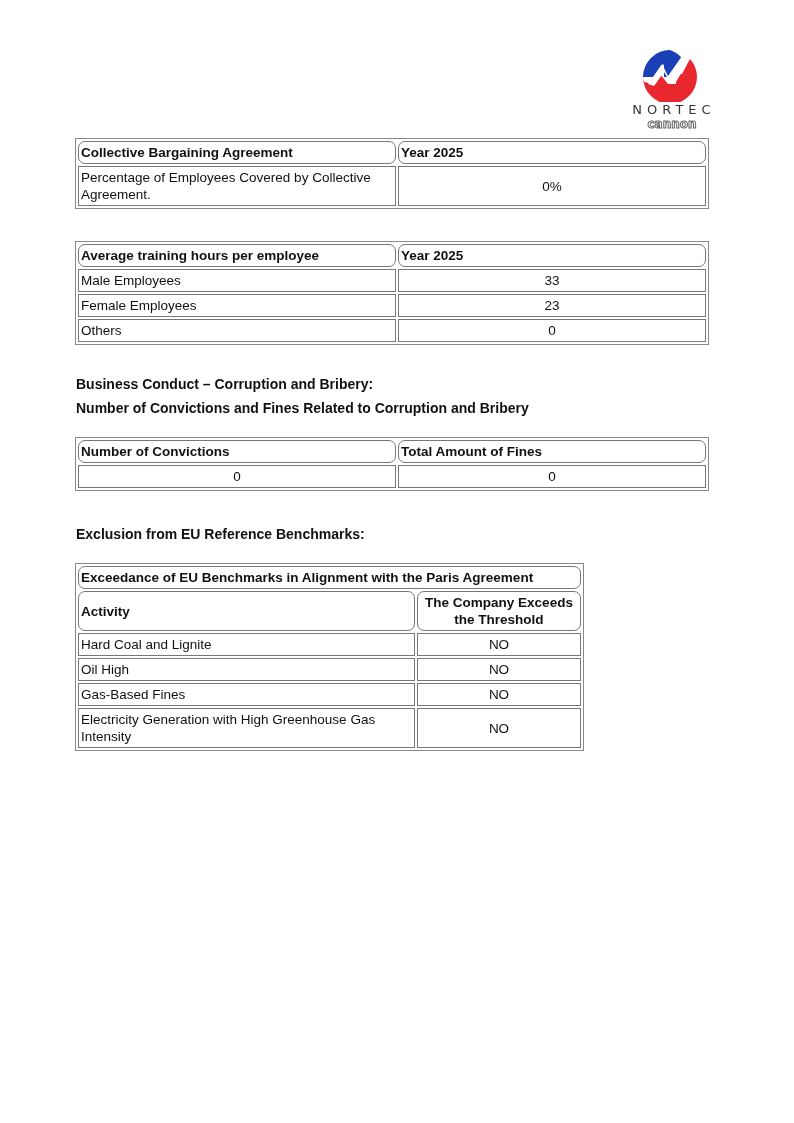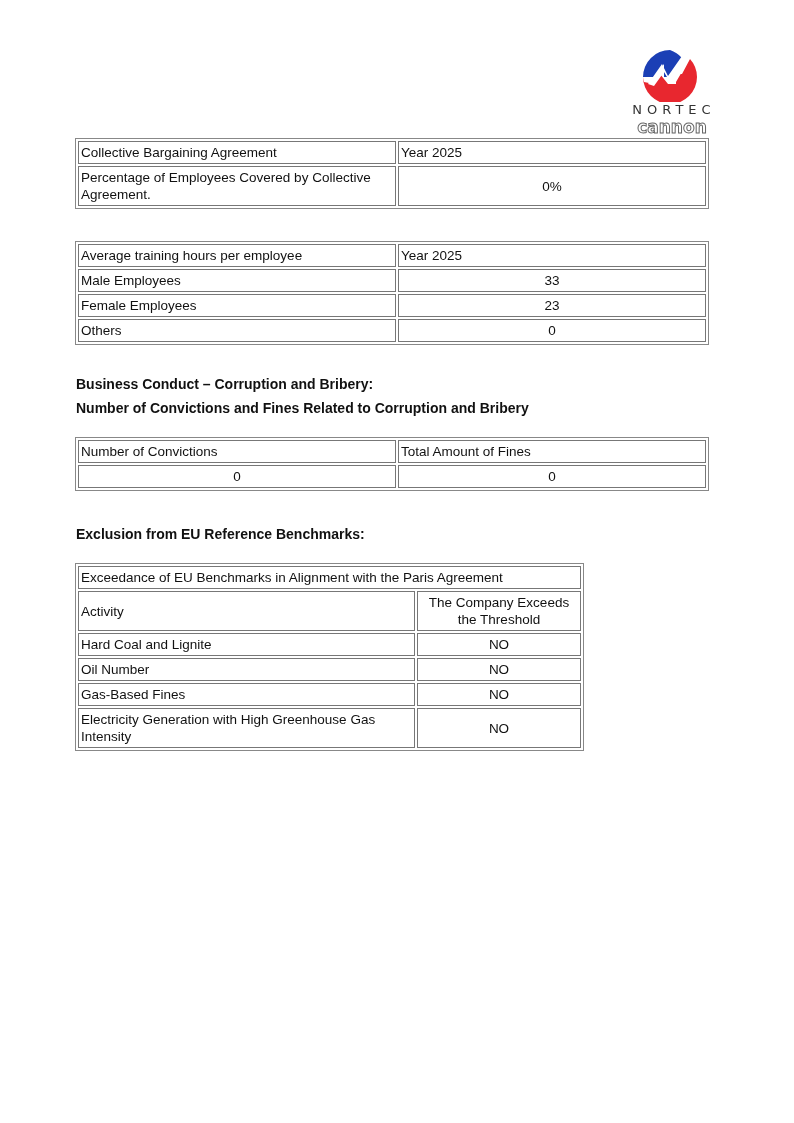--- a/index.html
+++ b/index.html
@@ -3,26 +3,26 @@
 <meta charset="utf-8">
 <style>
   html, body { margin:0; padding:0; background:#ffffff; }
   body { width:794px; height:1123px; position:relative; overflow:hidden;
          font-family:"Liberation Sans", sans-serif; color:#111; }
   .logo { position:absolute; left:624px; top:46px; width:92px; height:88px; }
   .logo svg { display:block; }
   .logo-text { position:absolute; left:0; top:56px; width:92px; text-align:center;
                font-family:"DejaVu Sans", sans-serif; font-size:13px; letter-spacing:5px; color:#333; padding-left:4px; }
   .logo-sub { position:absolute; left:4px; top:71px; width:88px; text-align:center;
-              font-family:"DejaVu Sans", sans-serif; font-size:17px; font-weight:bold; color:#fff;
+              font-family:"DejaVu Sans", sans-serif; font-size:12px; font-weight:bold; color:#fff;
               -webkit-text-stroke:1px #666; letter-spacing:0px; }
 
   table.t { position:absolute; border:1px solid #888; border-spacing:2px; border-collapse:separate; font-size:13.5px; }
   table.t td { border:1px solid #777; padding:2px 2px; vertical-align:middle; line-height:17px; }
-  .hd { font-weight:normal; }
+  .hd { font-weight:bold;border-radius:7px; }
   .c { text-align:center; }
 
   .heading { position:absolute; left:76px; font-weight:bold; font-size:14px; line-height:24px; }
 </style>
 </head>
 <body>
 
 <div class="logo">
   <svg width="92" height="56" viewBox="0 0 92 56">
     <path d="M46 4 A27 27 0 0 0 19 31 L30 31 L40 18 L40 31 L46 31 L58 12 A27 27 0 0 0 46 4 Z" fill="#1b3fb5"></path>
@@ -92,21 +92,21 @@
   </tr>
   <tr>
     <td class="hd" style="width:331px;">Activity</td>
     <td class="hd c">The Company Exceeds the Threshold</td>
   </tr>
   <tr>
     <td>Hard Coal and Lignite</td>
     <td class="c">NO</td>
   </tr>
   <tr>
-    <td>Oil Number</td>
+    <td>Oil High</td>
     <td class="c">NO</td>
   </tr>
   <tr>
     <td>Gas-Based Fines</td>
     <td class="c">NO</td>
   </tr>
   <tr>
     <td>Electricity Generation with High Greenhouse Gas Intensity</td>
     <td class="c">NO</td>
   </tr>

